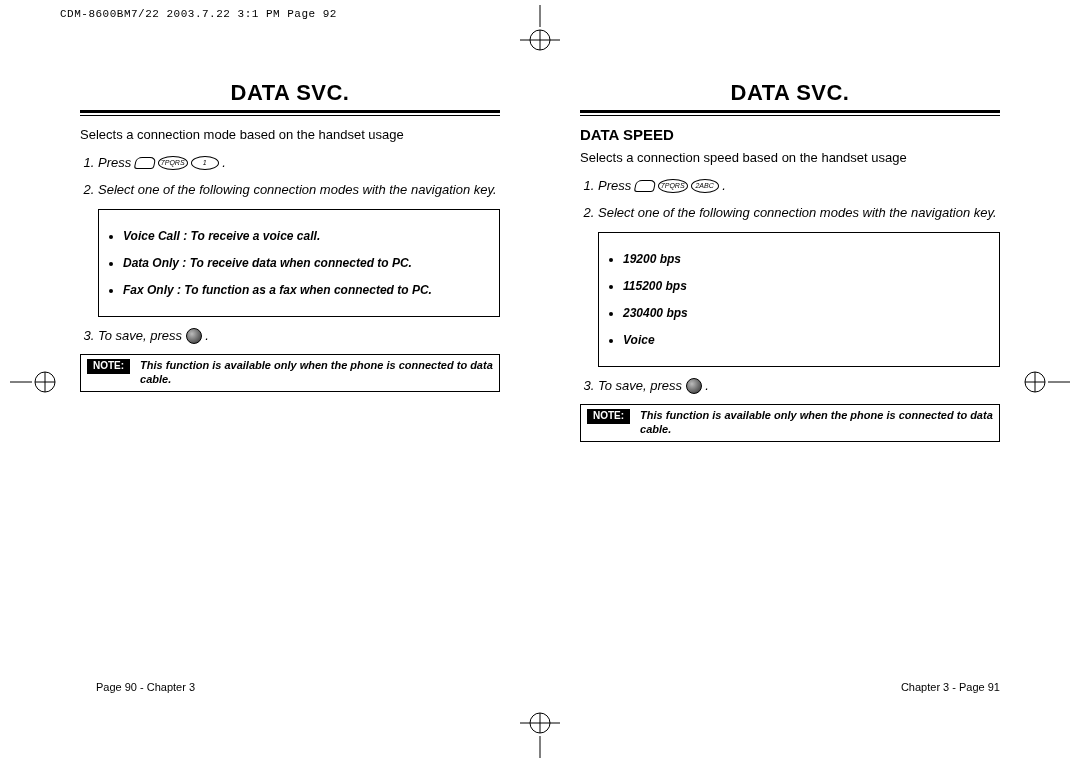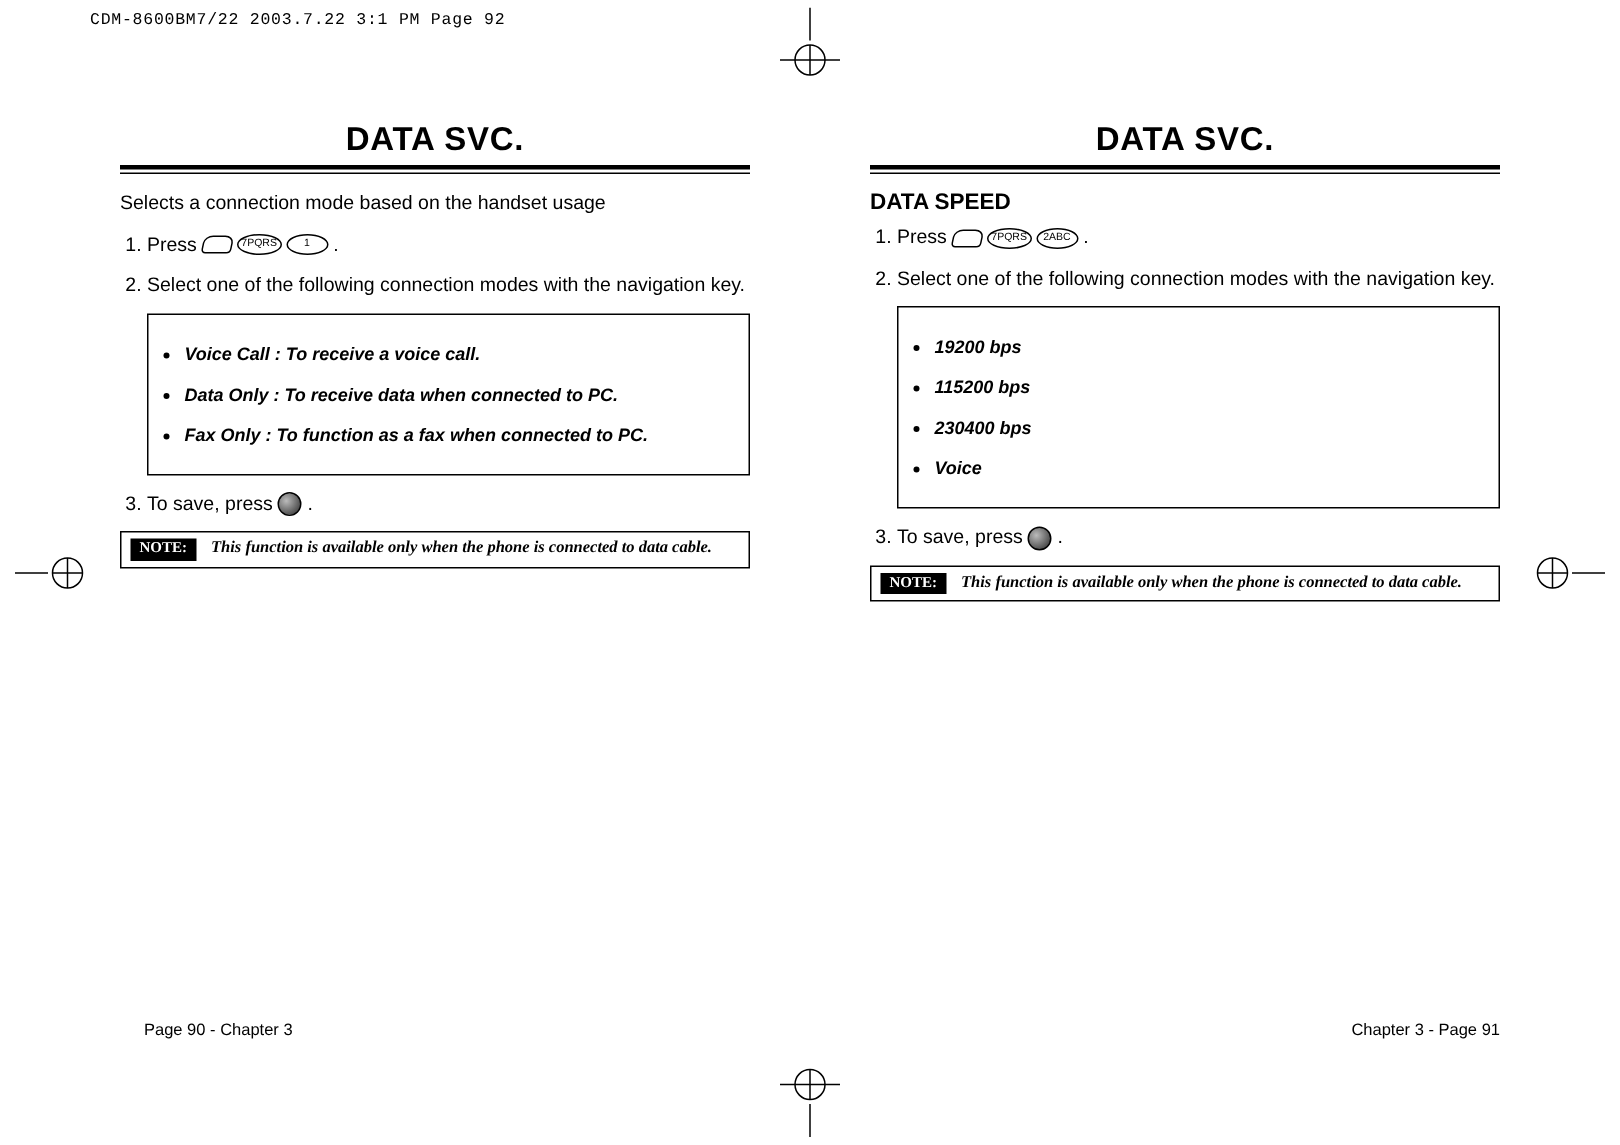--- a/index.html
+++ b/index.html
@@ -80,20 +80,21 @@
   }
 
   .para {
     margin: 0 0 10px 0;
     line-height: 1.35;
   }
 
   ol.steps {
     padding-left: 18px;
     margin: 0;
+    font-style: italic;
   }
   ol.steps li {
     margin-bottom: 10px;
     line-height: 1.35;
   }
 
   
   .key-icons {
     display: inline-flex;
     align-items: center;
@@ -148,21 +149,20 @@
 
   .note-box {
     border: 1px solid #000;
     padding: 4px 6px;
     margin: 8px 0 16px 0;
     font-style: italic;
     font-size: 11px;
     display: flex;
     gap: 10px;
     line-height: 1.25;
-    font-family: Liberation Serif, serif;
   }
   .note-label {
     background: #000;
     color: #fff;
     font-weight: bold;
     padding: 1px 6px;
     font-style: normal;
     align-self: flex-start;
     font-size: 10px;
   }
@@ -261,20 +261,21 @@
 
     <div class="footer left">Page 90 - Chapter 3</div>
   </div>
 
   <div class="page">
     <div class="page-title">Data Svc.</div>
     <hr class="rule-thick">
     <hr class="rule-thin">
 
     <div class="section-title">Data Speed</div>
+    <p class="para">Selects a connection speed based on the handset usage</p>
 
     <ol class="steps">
       <li>
         <span>Press</span>
         <span class="key-icons">
           <span class="key-menu"></span>
           <span class="key-num">7PQRS</span>
           <span class="key-num">2ABC</span>
         </span> .
       </li>

